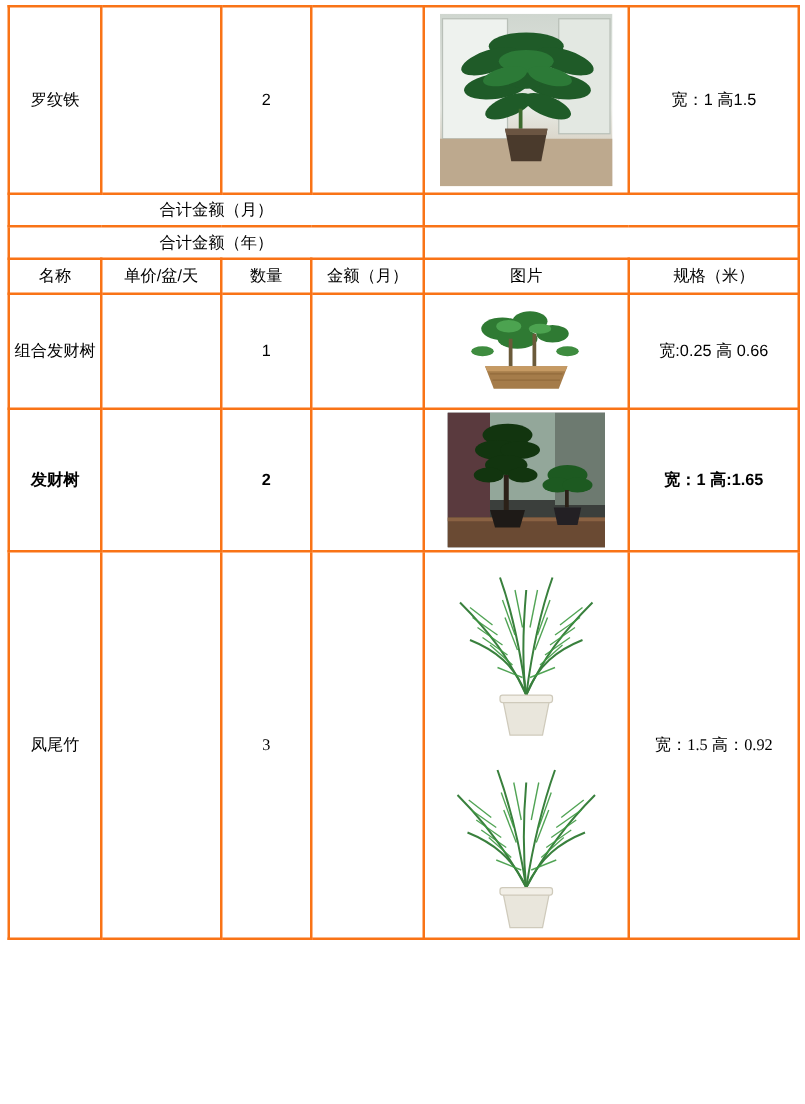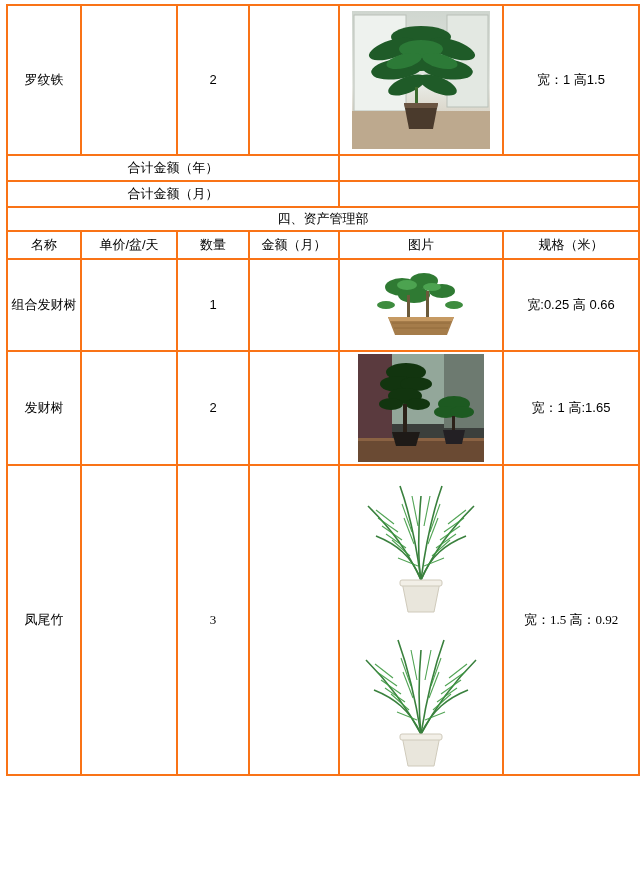--- a/index.html
+++ b/index.html
@@ -50,21 +50,21 @@
   .cell-spec {
     text-align: left;
     padding-left: 6px;
     margin-top: 28px;
   }
   .row-tall-1 { height: 150px; }
   .row-sum    { height: 26px; }
   .row-section{ height: 24px; }
   .row-head   { height: 28px; }
   .row-combo  { height: 92px; }
-  .row-money  { height: 112px; }
+  .row-money  { height: 112px; font-weight: bold; }
   .row-bamboo { height: 310px; font-family: Liberation Serif, serif; }
 
   .sum-label {
     text-align: right;
     padding-right: 8px;
   }
   .section-label {
     text-align: left;
     padding-left: 4px;
   }
@@ -127,32 +127,29 @@
             </g>
             <rect x="63" y="76" width="3" height="16" fill="#3c6b2e"></rect>
             <path d="M52 92 h34 l-5 26 h-24 z" fill="#4a3a2c"></path>
             <path d="M52 92 h34 l-1 5 h-32 z" fill="#6b5542"></path>
           </svg>
         </td>
         <td class="cell-spec">宽：1 高1.5</td>
       </tr>
 
       <tr class="row-sum">
+        <td colspan="4" class="sum-label">合计金额（月）</td>
+        <td colspan="2"></td>
+      </tr>
+
+      <tr class="row-sum">
         <td colspan="4" class="sum-label">合计金额（年）</td>
         <td colspan="2"></td>
       </tr>
 
-      <tr class="row-sum">
-        <td colspan="4" class="sum-label">合计金额（月）</td>
-        <td colspan="2"></td>
-      </tr>
-
-      <tr class="row-section">
-        <td colspan="6" class="section-label">四、资产管理部</td>
-      </tr>
 
       <tr class="row-head">
         <td>名称</td>
         <td>单价/盆/天</td>
         <td>数量</td>
         <td>金额（月）</td>
         <td>图片</td>
         <td>规格（米）</td>
       </tr>
 

